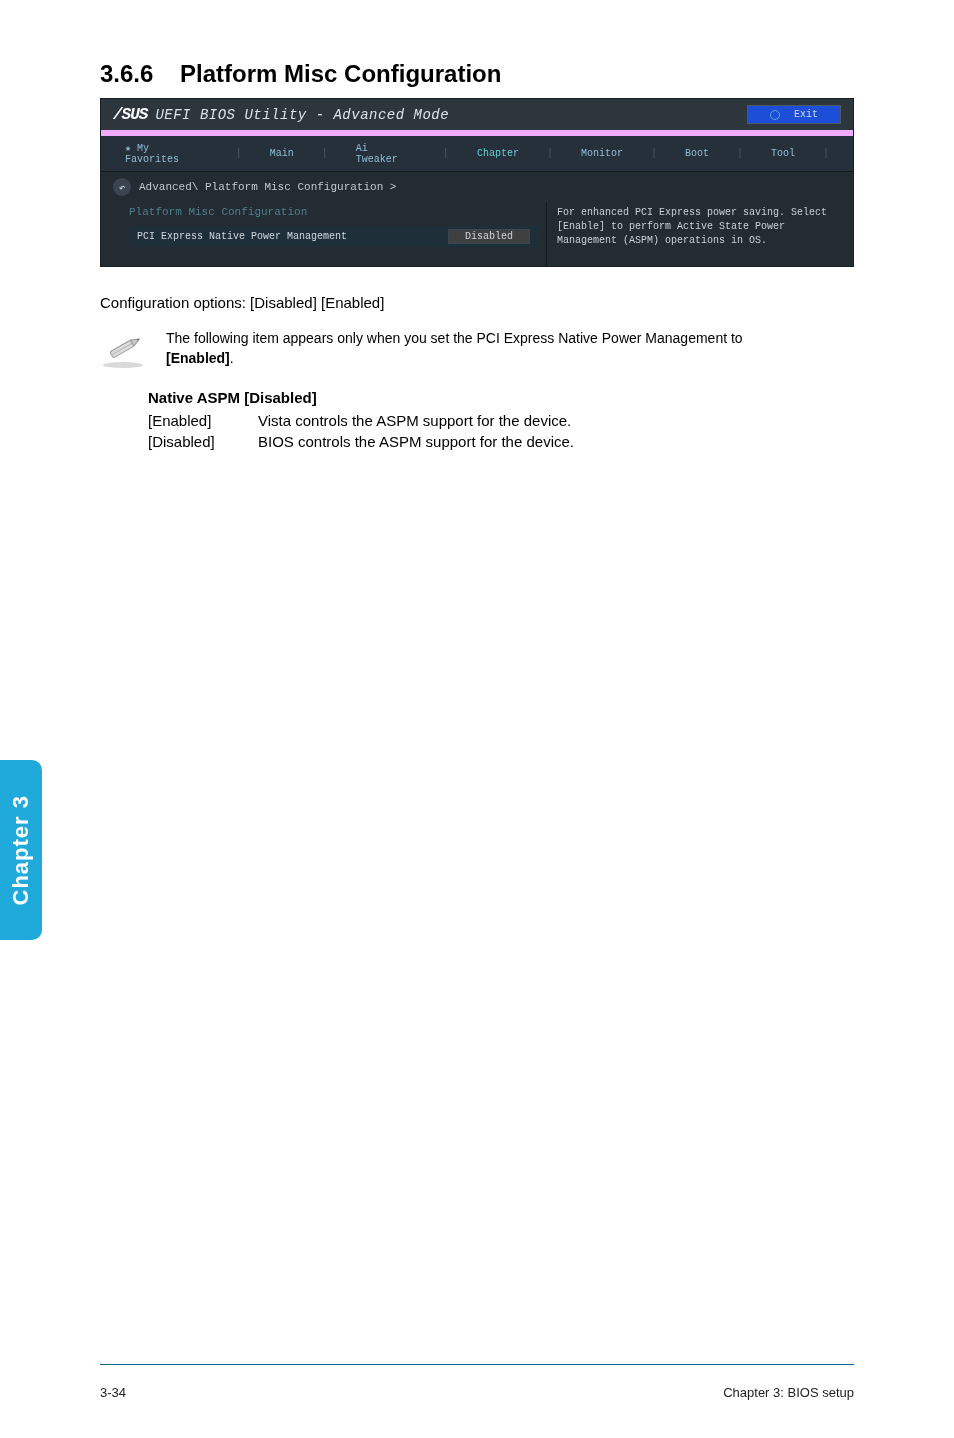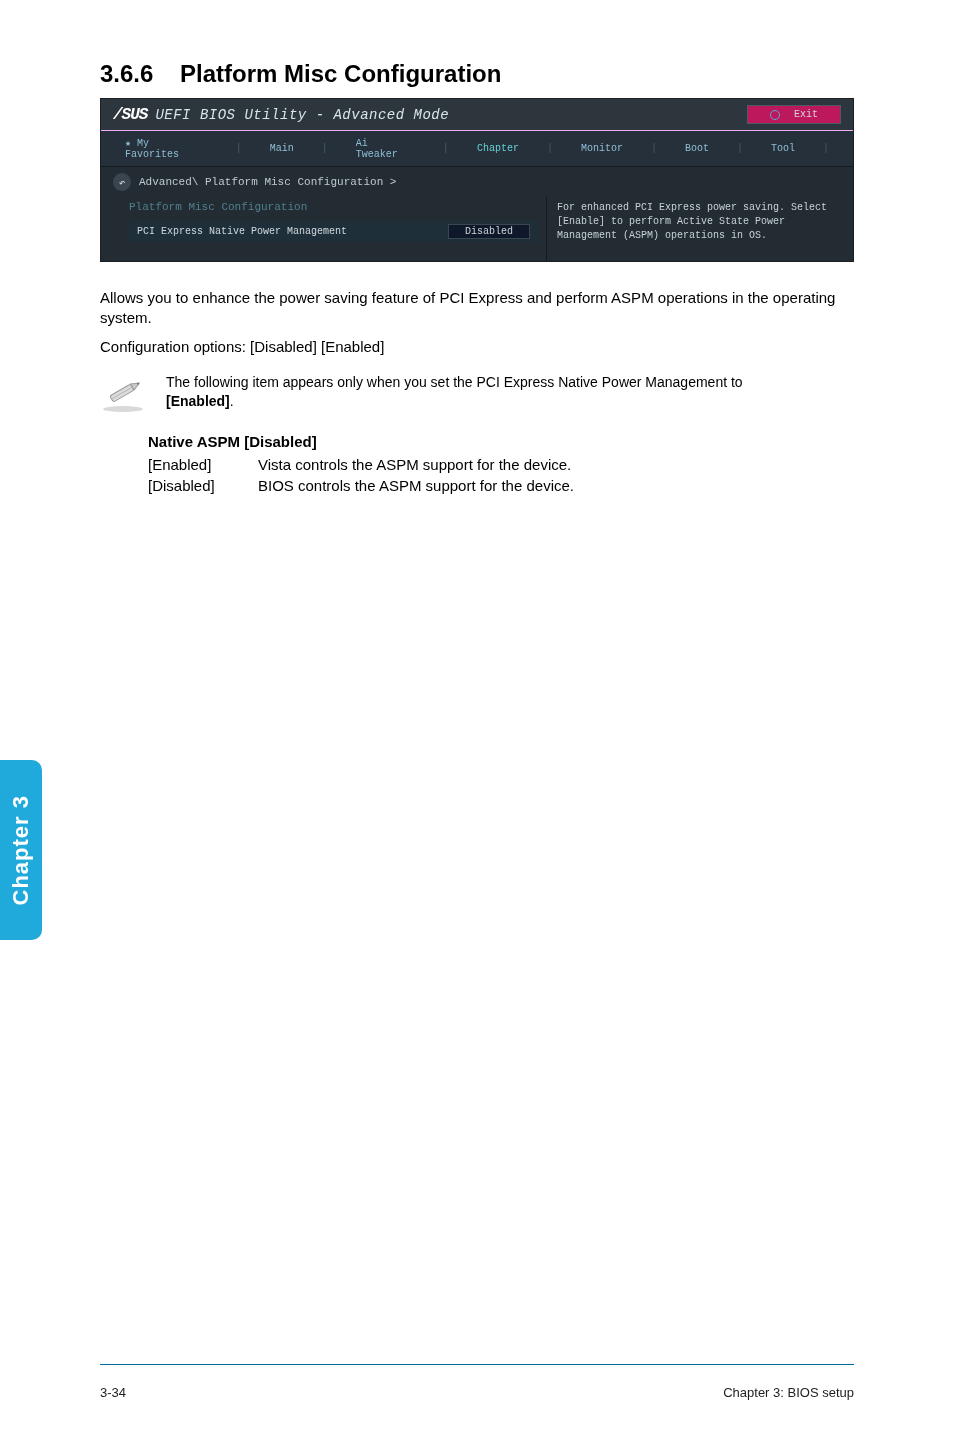--- a/index.html
+++ b/index.html
@@ -39,40 +39,40 @@
     font-family: "Courier New", monospace;
     font-size: 11px;
     margin-bottom: 26px;
   }
   .bios-titlebar {
     display: flex;
     align-items: center;
     justify-content: space-between;
     padding: 6px 12px;
     background: #2d363d;
-    border-bottom: 1px solid #f0abfc;
+    border-bottom: 6px solid #f0abfc;
   }
   .bios-title-left {
     display: flex;
     align-items: center;
     gap: 8px;
     color: #d9e4ea;
     font-size: 14px;
     font-style: italic;
     letter-spacing: 0.5px;
   }
   .bios-logo {
     font-style: italic;
     font-weight: bold;
     color: #ffffff;
     letter-spacing: -1px;
     font-size: 16px;
   }
   .exit-btn {
-    background: #be185d;
+    background: #1d4ed8;
     border: 1px solid #4e5a62;
     padding: 3px 22px;
     font-size: 10px;
     color: #d0d8dd;
     display: flex;
     align-items: center;
     gap: 14px;
   }
   .exit-btn .pwr {
     width: 10px; height: 10px;
@@ -131,21 +131,21 @@
     display: flex;
     justify-content: space-between;
     align-items: center;
     background: #1e2f3a;
     padding: 3px 8px;
     margin-top: 2px;
     text-align: right;
   }
   .bios-row .label { color: #d0d8dd; font-size: 10px;}
   .bios-row .value {
-    background: #0f172a;
+    background: #404040;
     border: 1px solid #3b4750;
     padding: 1px 16px;
     color: #c9d4da;
     font-size: 10px;
   }
   .help-text {
     color: #c7d1d7;
     font-size: 10px;
     line-height: 1.4;
   }
@@ -278,21 +278,20 @@
           <span class="label">PCI Express Native Power Management</span>
           <span class="value">Disabled</span>
         </div>
       </div>
       <div class="bios-right">
         <div class="help-text">For enhanced PCI Express power saving. Select [Enable] to perform Active State Power Management (ASPM) operations in OS.</div>
       </div>
     </div>
   </div>
 
-  <div class="body-text">Allows you to enhance the power saving feature of PCI Express and perform ASPM operations in the operating system.</div>
   <div class="body-text">Configuration options: [Disabled] [Enabled]</div>
 
   <div class="note-row">
     <div class="pencil-icon">
       <svg width="46" height="40" viewBox="0 0 46 40">
         <ellipse cx="23" cy="36" rx="20" ry="3" fill="#d9d9d9"></ellipse>
         <g transform="rotate(-30 23 20)">
           <rect x="10" y="16" width="24" height="7" rx="2" fill="#dcdcdc" stroke="#9a9a9a"></rect>
           <polygon points="34,16 42,19.5 34,23" fill="#c9c9c9" stroke="#9a9a9a"></polygon>
           <polygon points="40,18 42,19.5 40,21" fill="#6b6b6b"></polygon>

